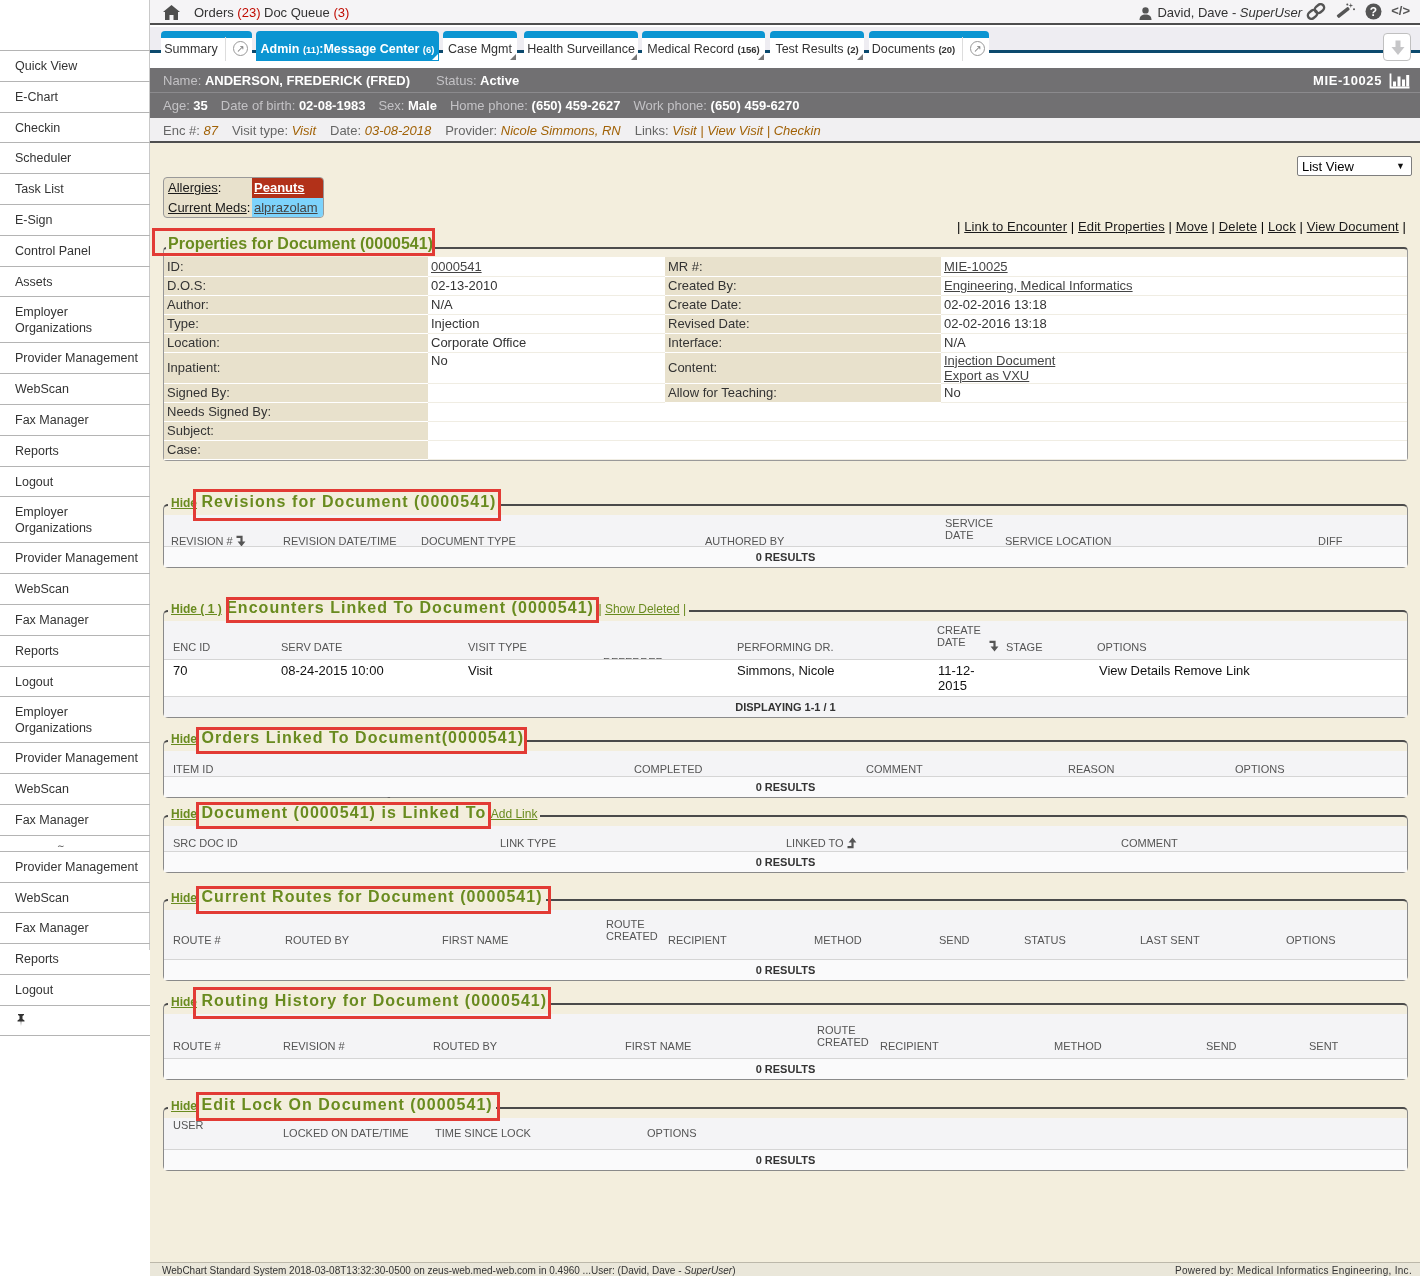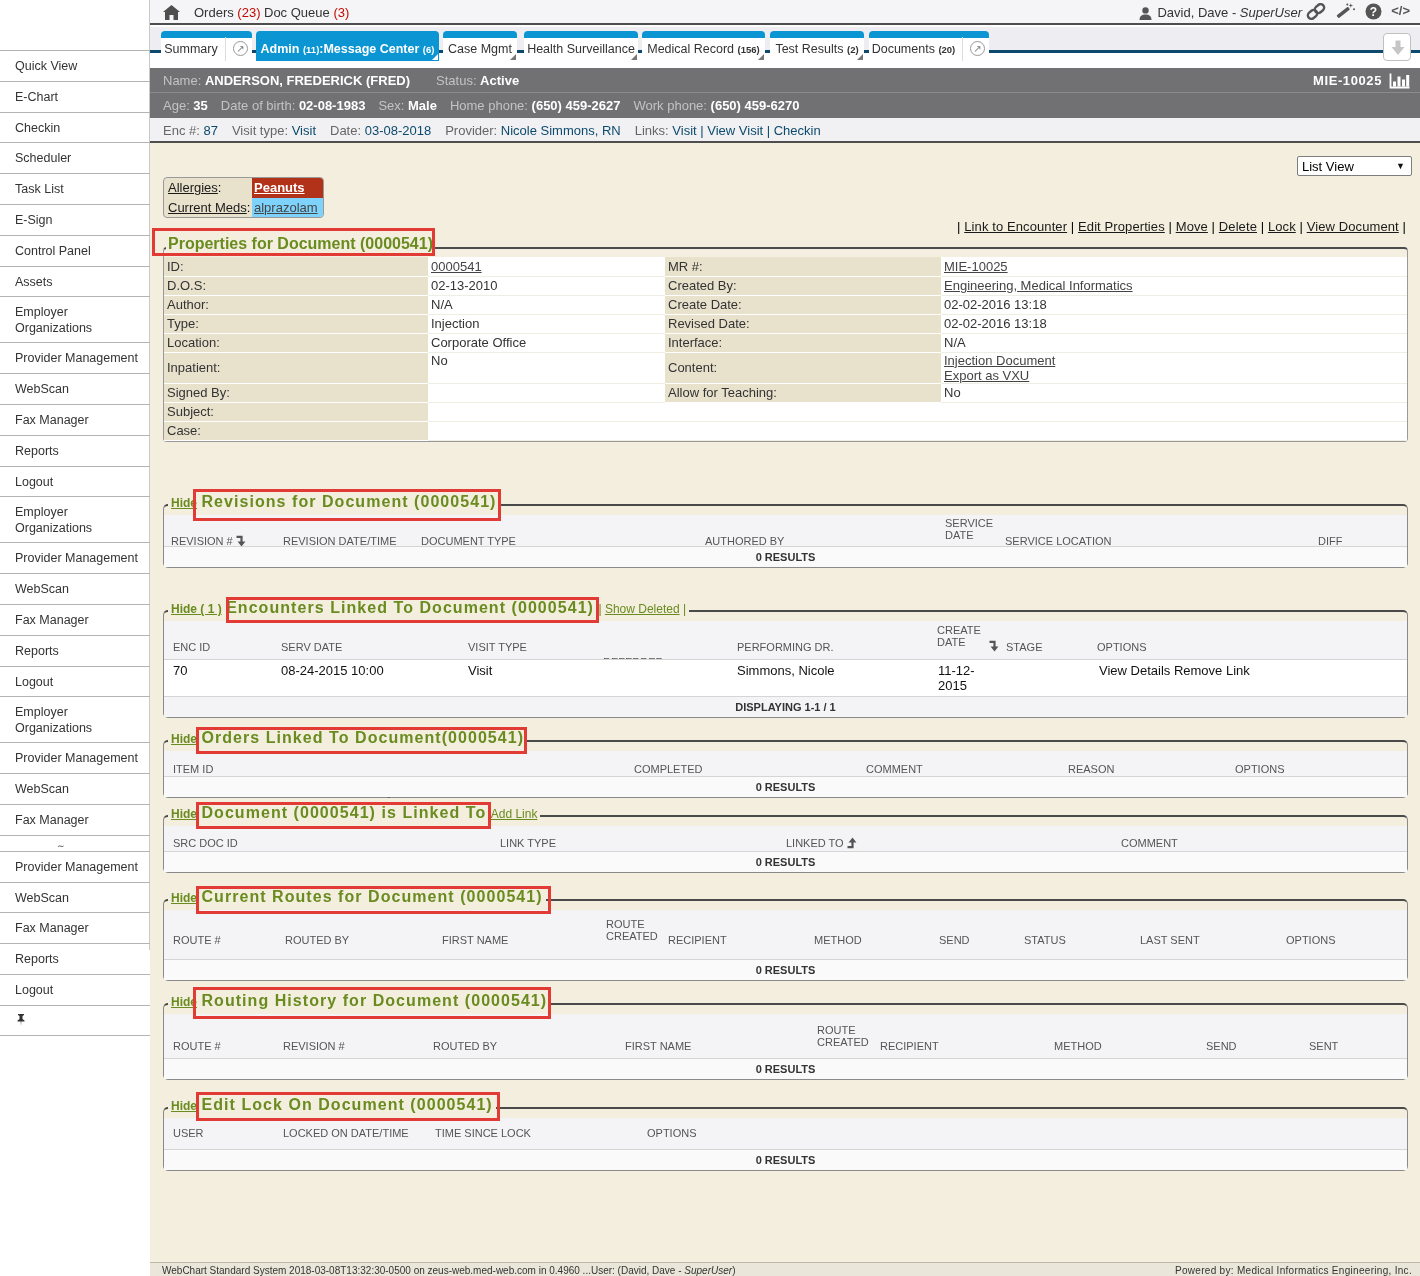--- a/index.html
+++ b/index.html
@@ -38,21 +38,21 @@
 #dlbtn { position:absolute; right:9px; top:6px; width:28px; height:28px; background:#fff; border:1px solid #c0c0c0; border-radius:4px; }
 #dlbtn svg { position:absolute; left:6px; top:6px; }
 
 
 #ph1 { position:absolute; left:150px; top:68px; width:1270px; height:25px; background:#717072; border-bottom:1px solid #8b8a8d; font-size:13px; }
 #ph2 { position:absolute; left:150px; top:93px; width:1270px; height:25px; background:#717072; font-size:13px; }
 #ph3 { position:absolute; left:150px; top:118px; width:1270px; height:25px; background:#f1f0f2; border-bottom:2px solid #4e4e4e; font-size:13px; color:#1a1a1a; }
 .ph-lab { color:#c3c2c5; }
 .ph-val { color:#fff; font-weight:bold; }
 #ph3 .lab { color:#666; }
-#ph3 .val { color:#0c4a6e; }
+#ph3 .val { color:#a16207;font-style:italic; }
 .phrow { position:absolute; left:13px; top:5px; white-space:nowrap; }
 #ph3 .phrow { top:5px; }
 
 
 #content { position:absolute; left:150px; top:143px; width:1270px; height:1119px; background:#f3eedd; }
 #actionlinks { position:absolute; left:1px; top:15px; font-size:13px; color:#1a1a1a; letter-spacing:0.3px; }
 #actionlinks a { color:#1a1a1a; }
 #listview { position:absolute; left:1147px; top:13px; width:115px; height:20px; background:#fff; border:1px solid #7e7e7e; border-radius:2px; font-size:13px; color:#000; padding:2px 4px; }
 #listview .arr { position:absolute; right:6px; top:4px; font-size:9px; color:#111; }
 #allergybox { position:absolute; left:13px; top:34px; width:161px; height:41px; border:1px solid #999; border-radius:4px; overflow:hidden; background:#e8e1cc; }
@@ -274,20 +274,26 @@
             <td class="l">Content:</td>
             <td class="v"><a href="#">Injection Document</a><br><a href="#">Export as VXU</a></td>
           </tr>
       <tr>
             <td class="l">Signed By:</td>
             <td class="v"></td>
             <td class="l">Allow for Teaching:</td>
             <td class="v">No</td>
           </tr>
       <tr>
+            <td class="l">Needs Signed By:</td>
+            <td class="v"></td>
+            <td class="v"></td>
+            <td class="v"></td>
+          </tr>
+      <tr>
             <td class="l">Subject:</td>
             <td class="v"></td>
             <td class="v"></td>
             <td class="v"></td>
           </tr>
       <tr>
             <td class="l">Case:</td>
             <td class="v"></td>
             <td class="v"></td>
             <td class="v"></td>
@@ -387,21 +393,21 @@
     <span class="colhdr" style="left:716px; top:35px;">RECIPIENT</span>
     <span class="colhdr" style="left:890px; top:35px;">METHOD</span>
     <span class="colhdr" style="left:1042px; top:35px;">SEND</span>
     <span class="colhdr" style="left:1145px; top:35px;">SENT</span>
     <div class="results">0 RESULTS</div>
   </div>
 
   <div class="fs" style="top:964px; height:64px;">
     <div class="leg"><a class="grn" href="#">Hide</a> <span class="ttl">Edit Lock On Document (0000541)</span></div>
     <div class="band" style="top:9px; height:31px;"></div>
-    <span class="colhdr" style="left:9px; top:18px;">USER</span>
+    <span class="colhdr" style="left:9px; top:10px;">USER</span>
     <span class="colhdr" style="left:119px; top:18px;">LOCKED ON DATE/TIME</span>
     <span class="colhdr" style="left:271px; top:18px;">TIME SINCE LOCK</span>
     <span class="colhdr" style="left:483px; top:18px; text-decoration:none;">OPTIONS</span>
     <div class="results">0 RESULTS</div>
   </div>
 </div>
 
 <div id="footer">
   <span class="fl">WebChart Standard System 2018-03-08T13:32:30-0500 on zeus-web.med-web.com in 0.4960 ...User: (David, Dave - <i>SuperUser</i>)</span>
   <span class="fr">Powered by: Medical Informatics Engineering, Inc.</span>

